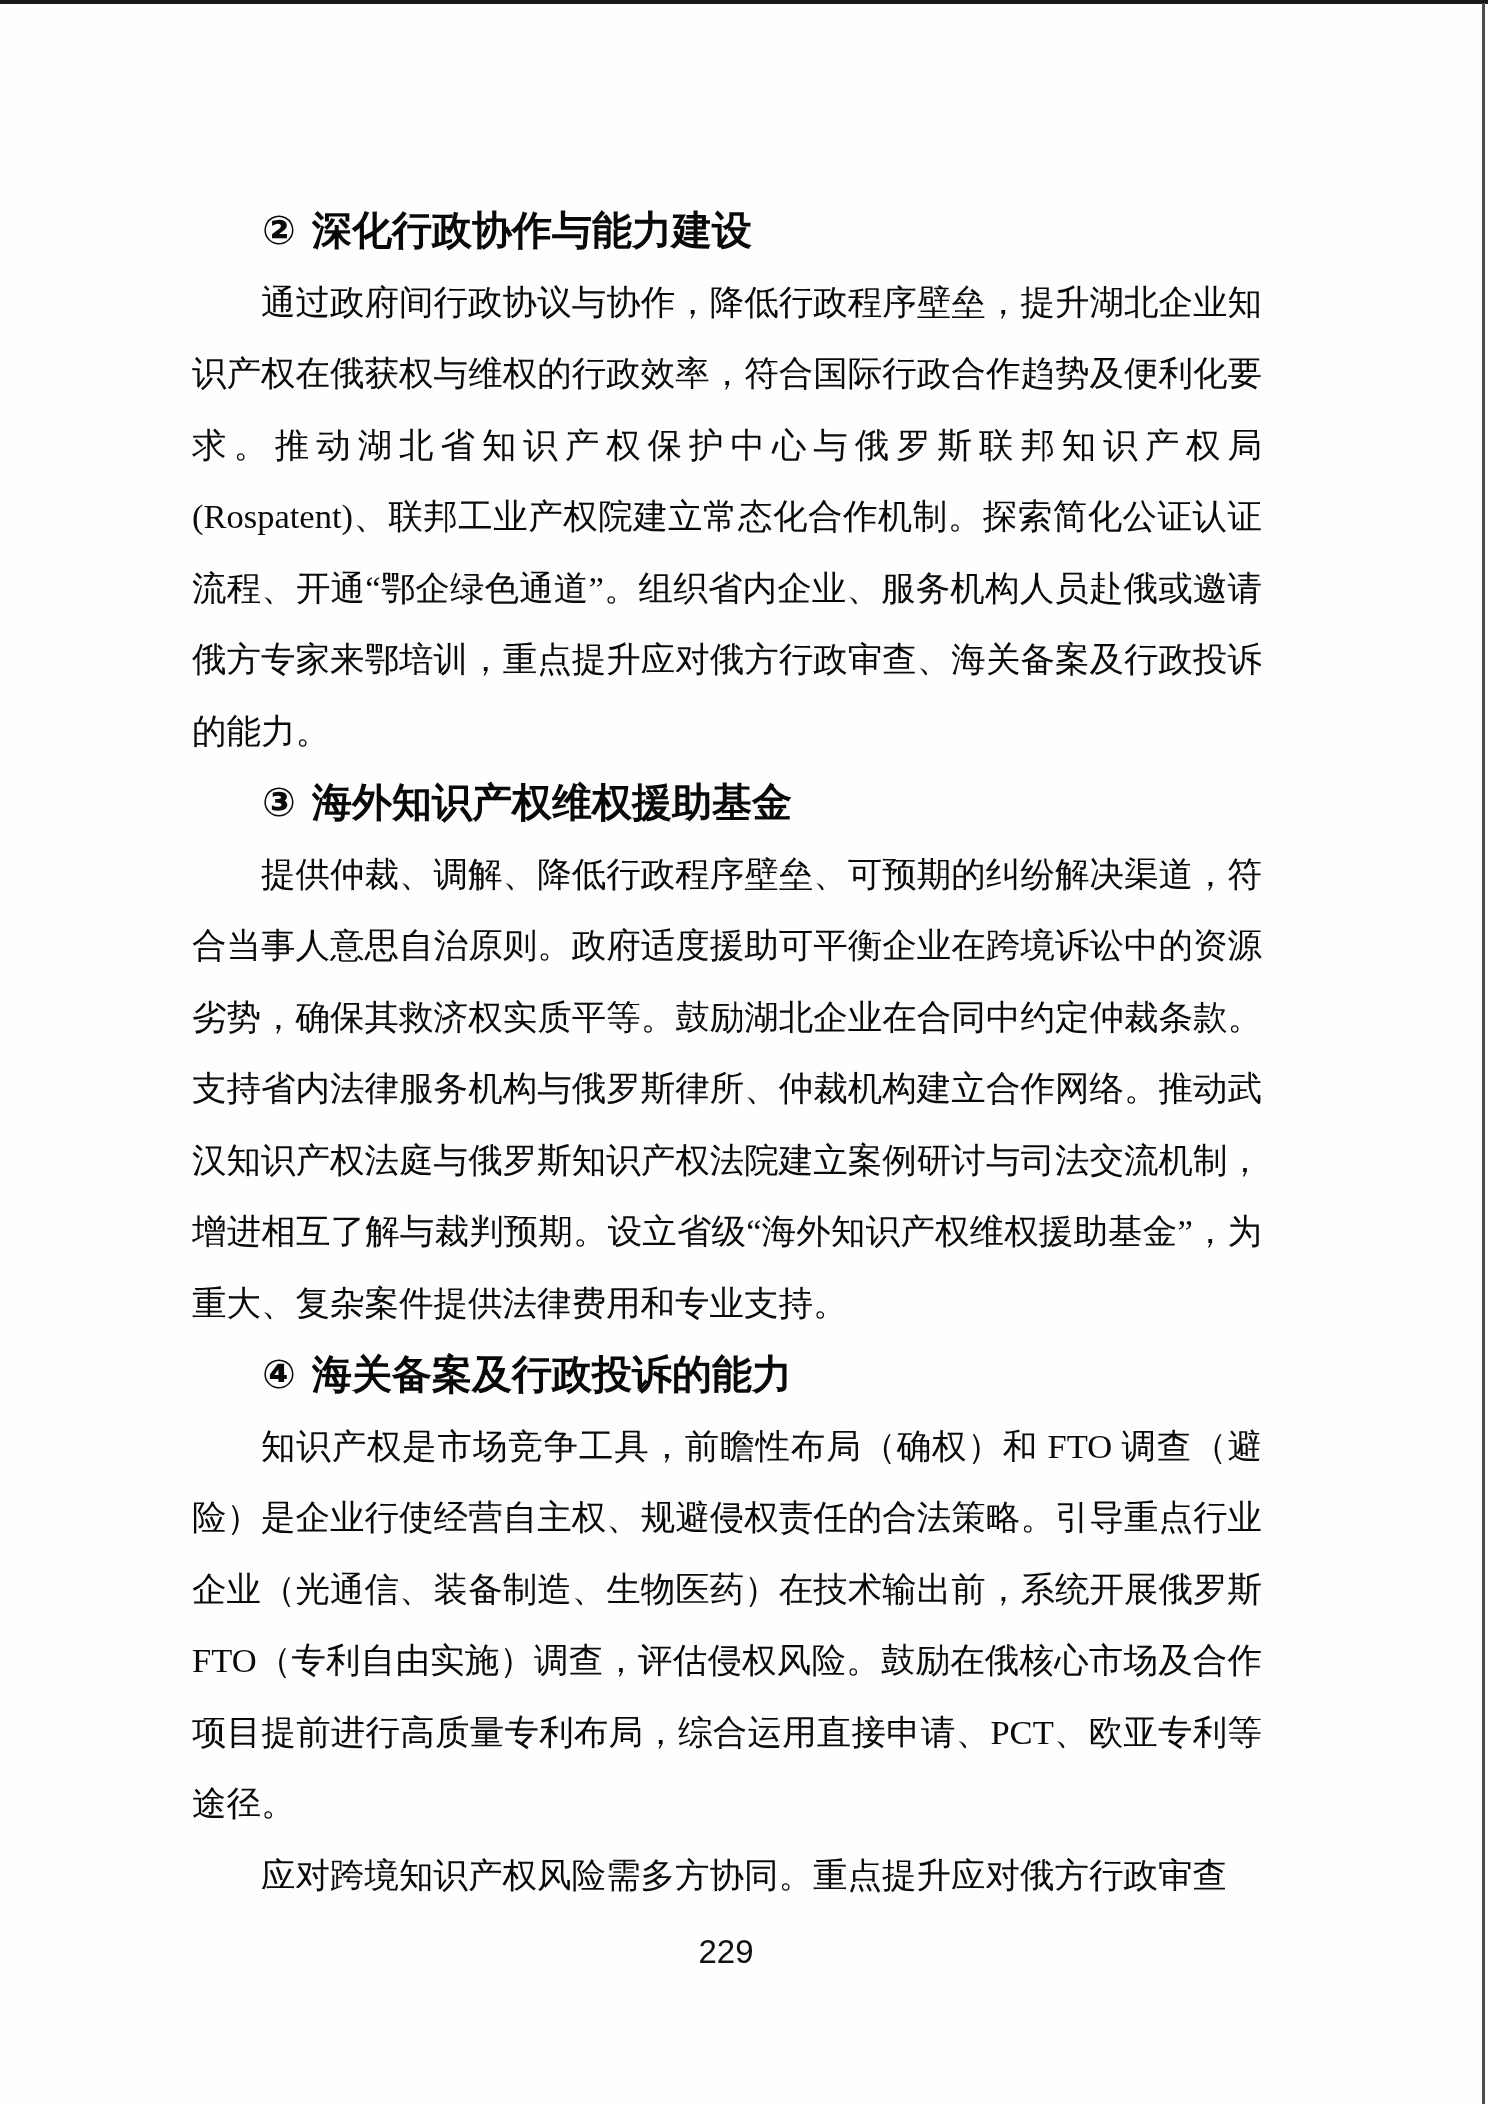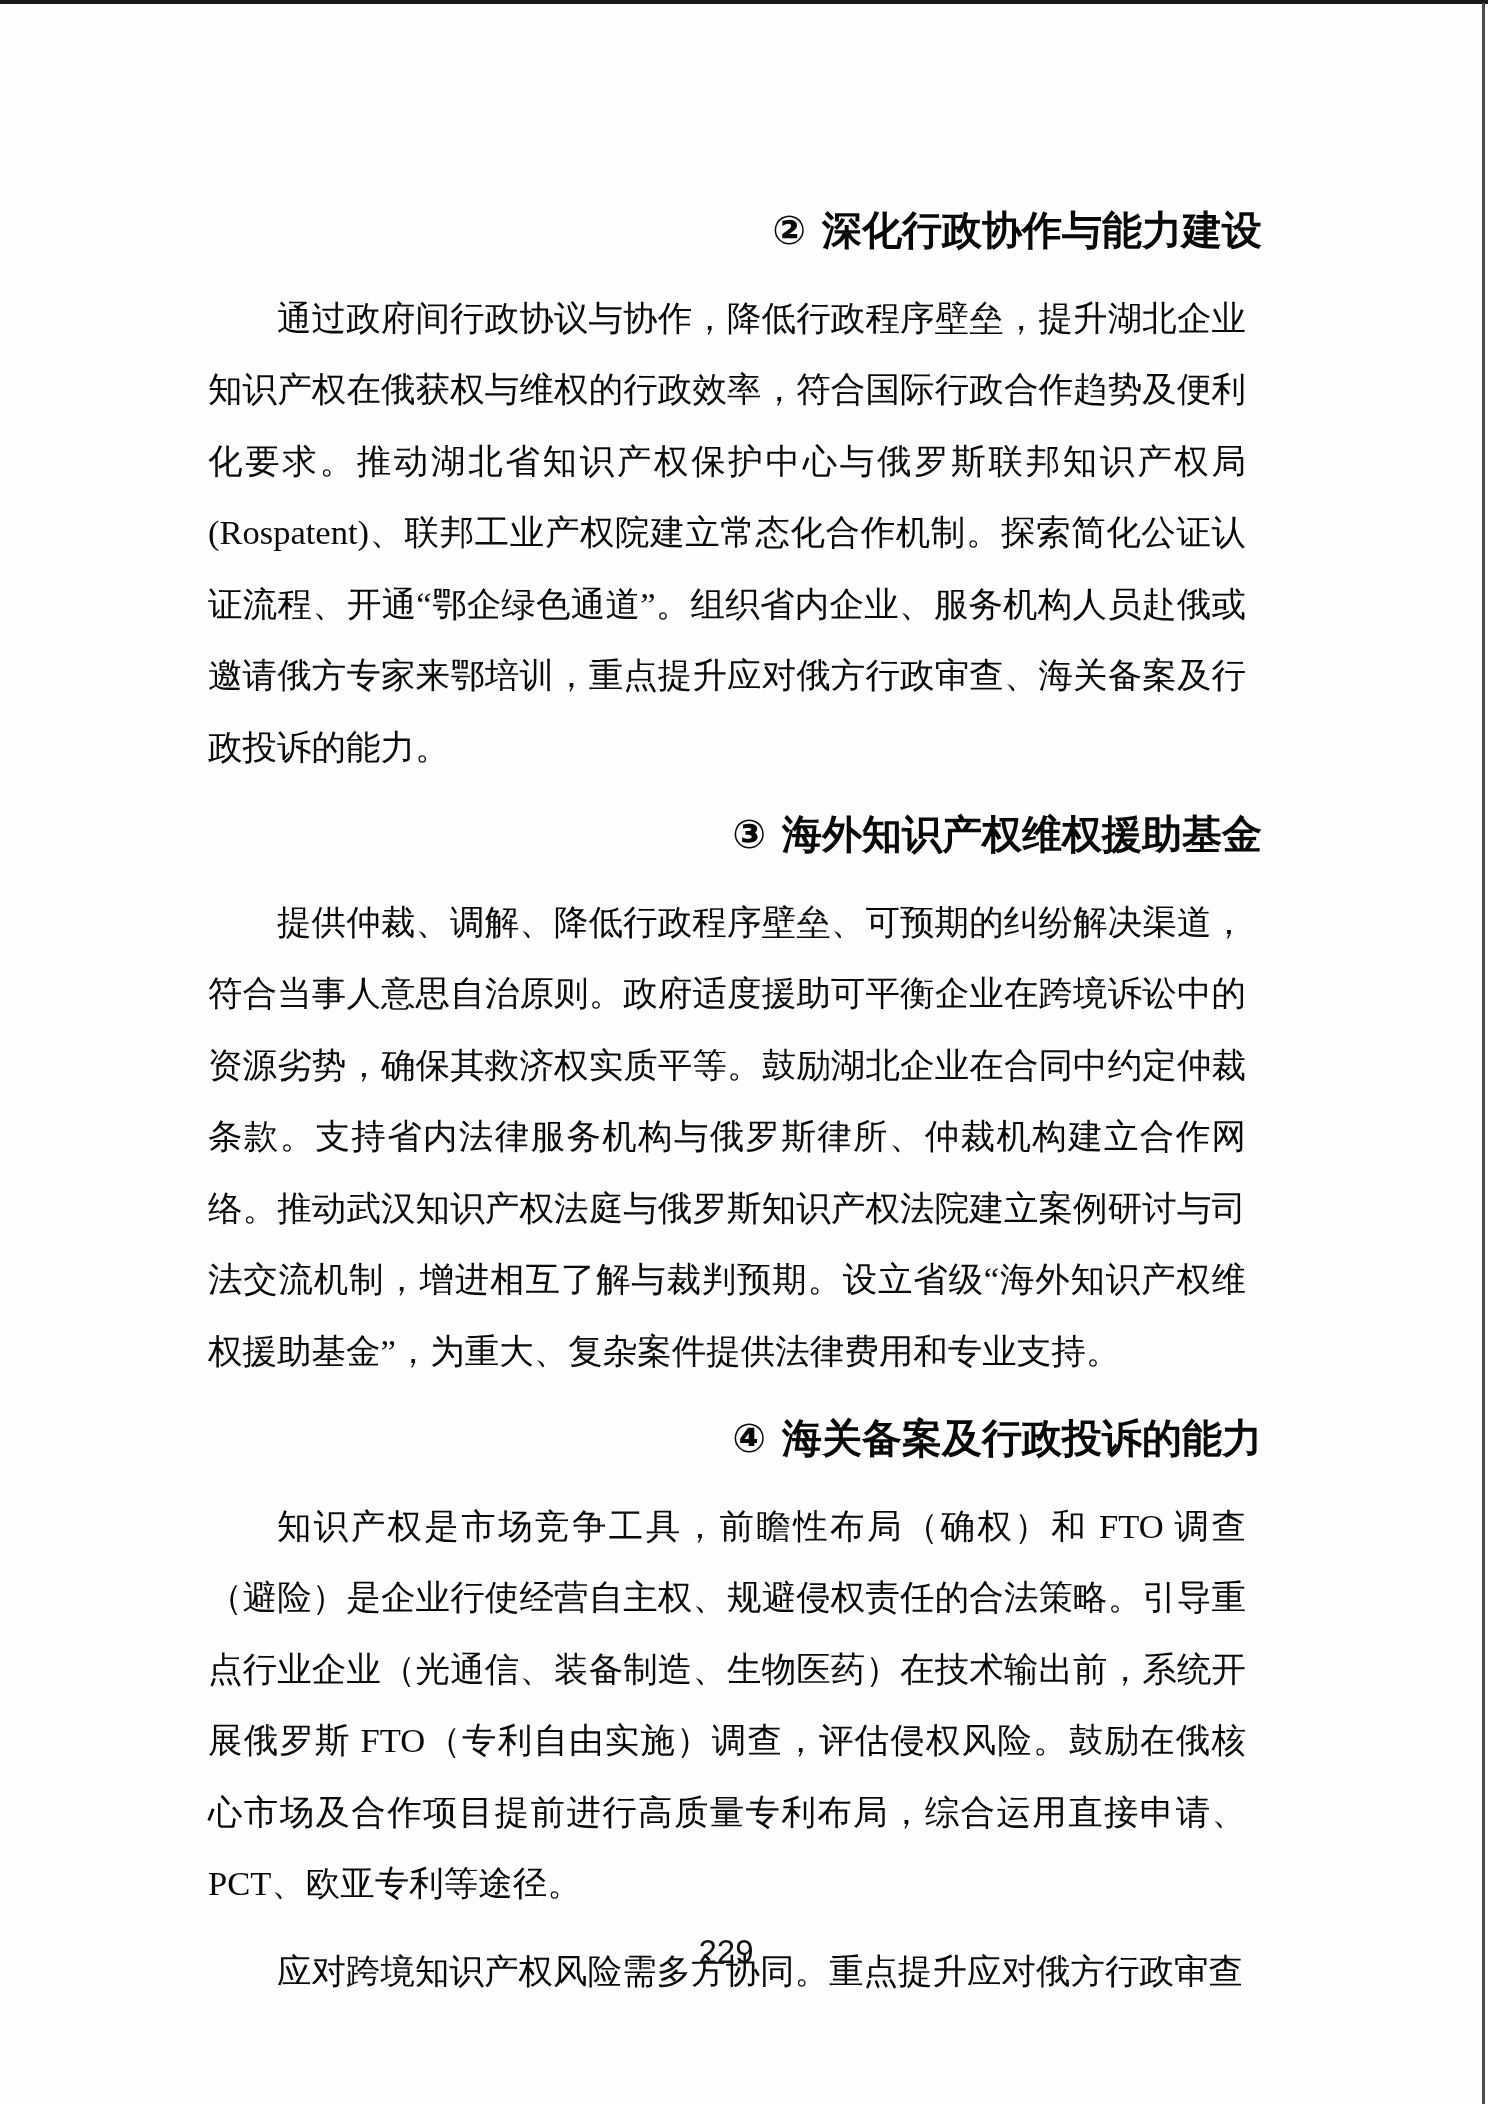--- a/index.html
+++ b/index.html
@@ -39,28 +39,27 @@
   }
   .section-heading {
     margin: 0;
     padding-left: 70px;
     font-family: "Liberation Sans", "DejaVu Sans", sans-serif;
     font-weight: bold;
     font-size: 40px;
     line-height: 71.5px;
     color: #090909;
     white-space: nowrap;
-    text-align: right;
   }
   .heading-marker {
     display: inline-block;
     margin-right: 16px;
   }
   .body-para {
-    margin: 16px;
+    margin: 0;
     font-family: "Liberation Serif", "DejaVu Serif", serif;
     font-weight: normal;
     font-size: 34.5px;
     line-height: 71.5px;
     text-align: justify;
     text-indent: 69px;
     color: #0a0a0a;
   }
   .page-number {
     position: absolute;

